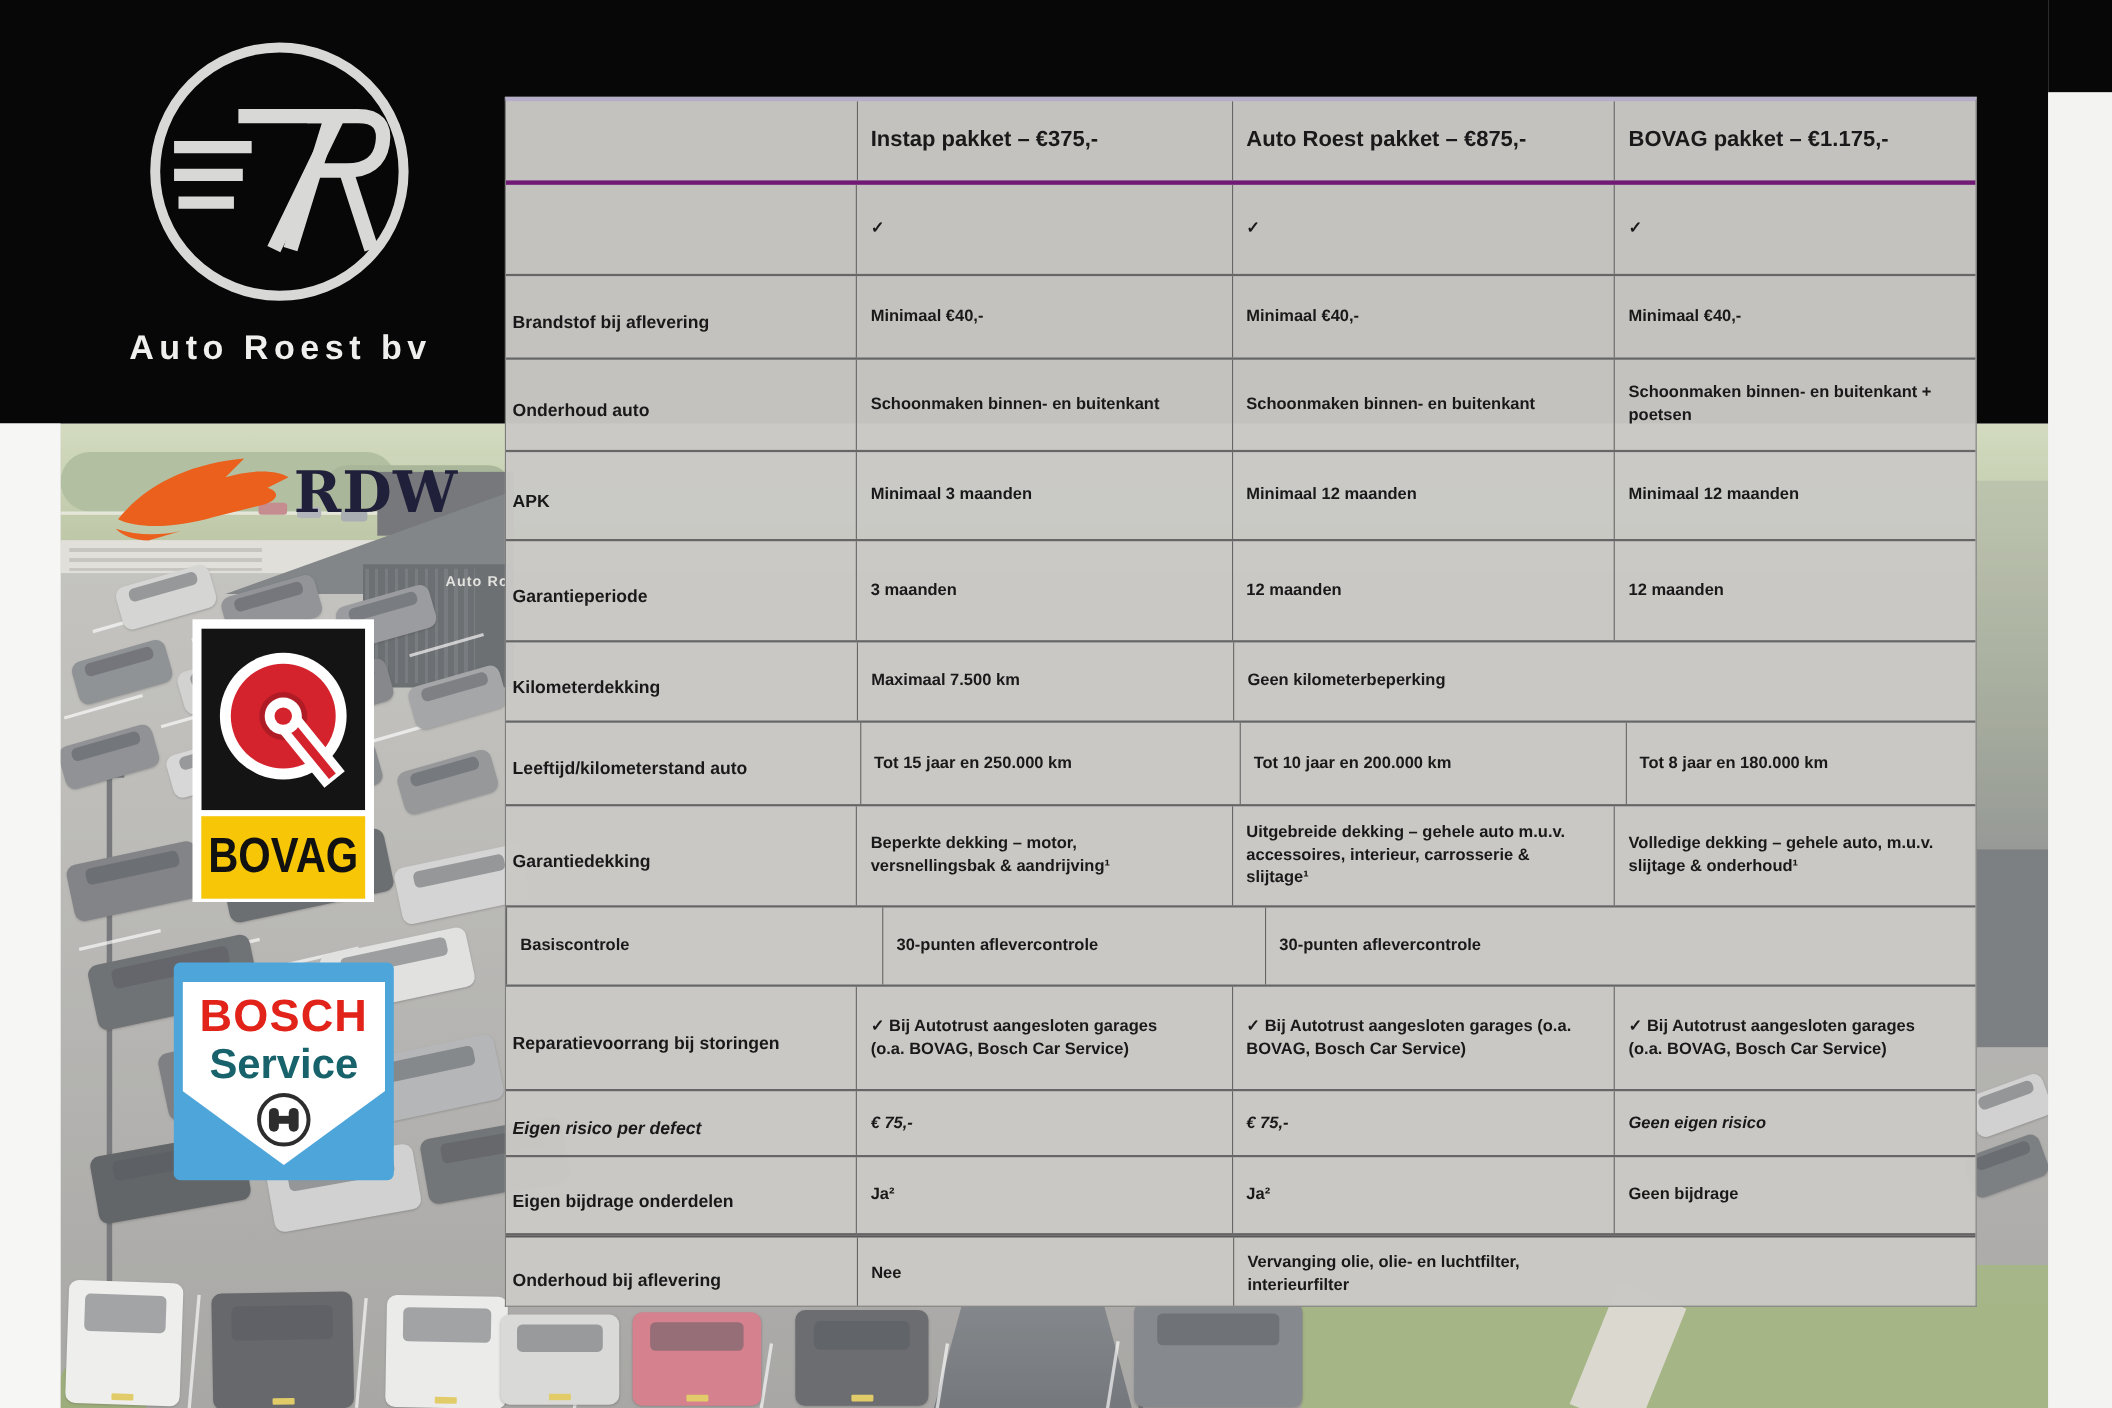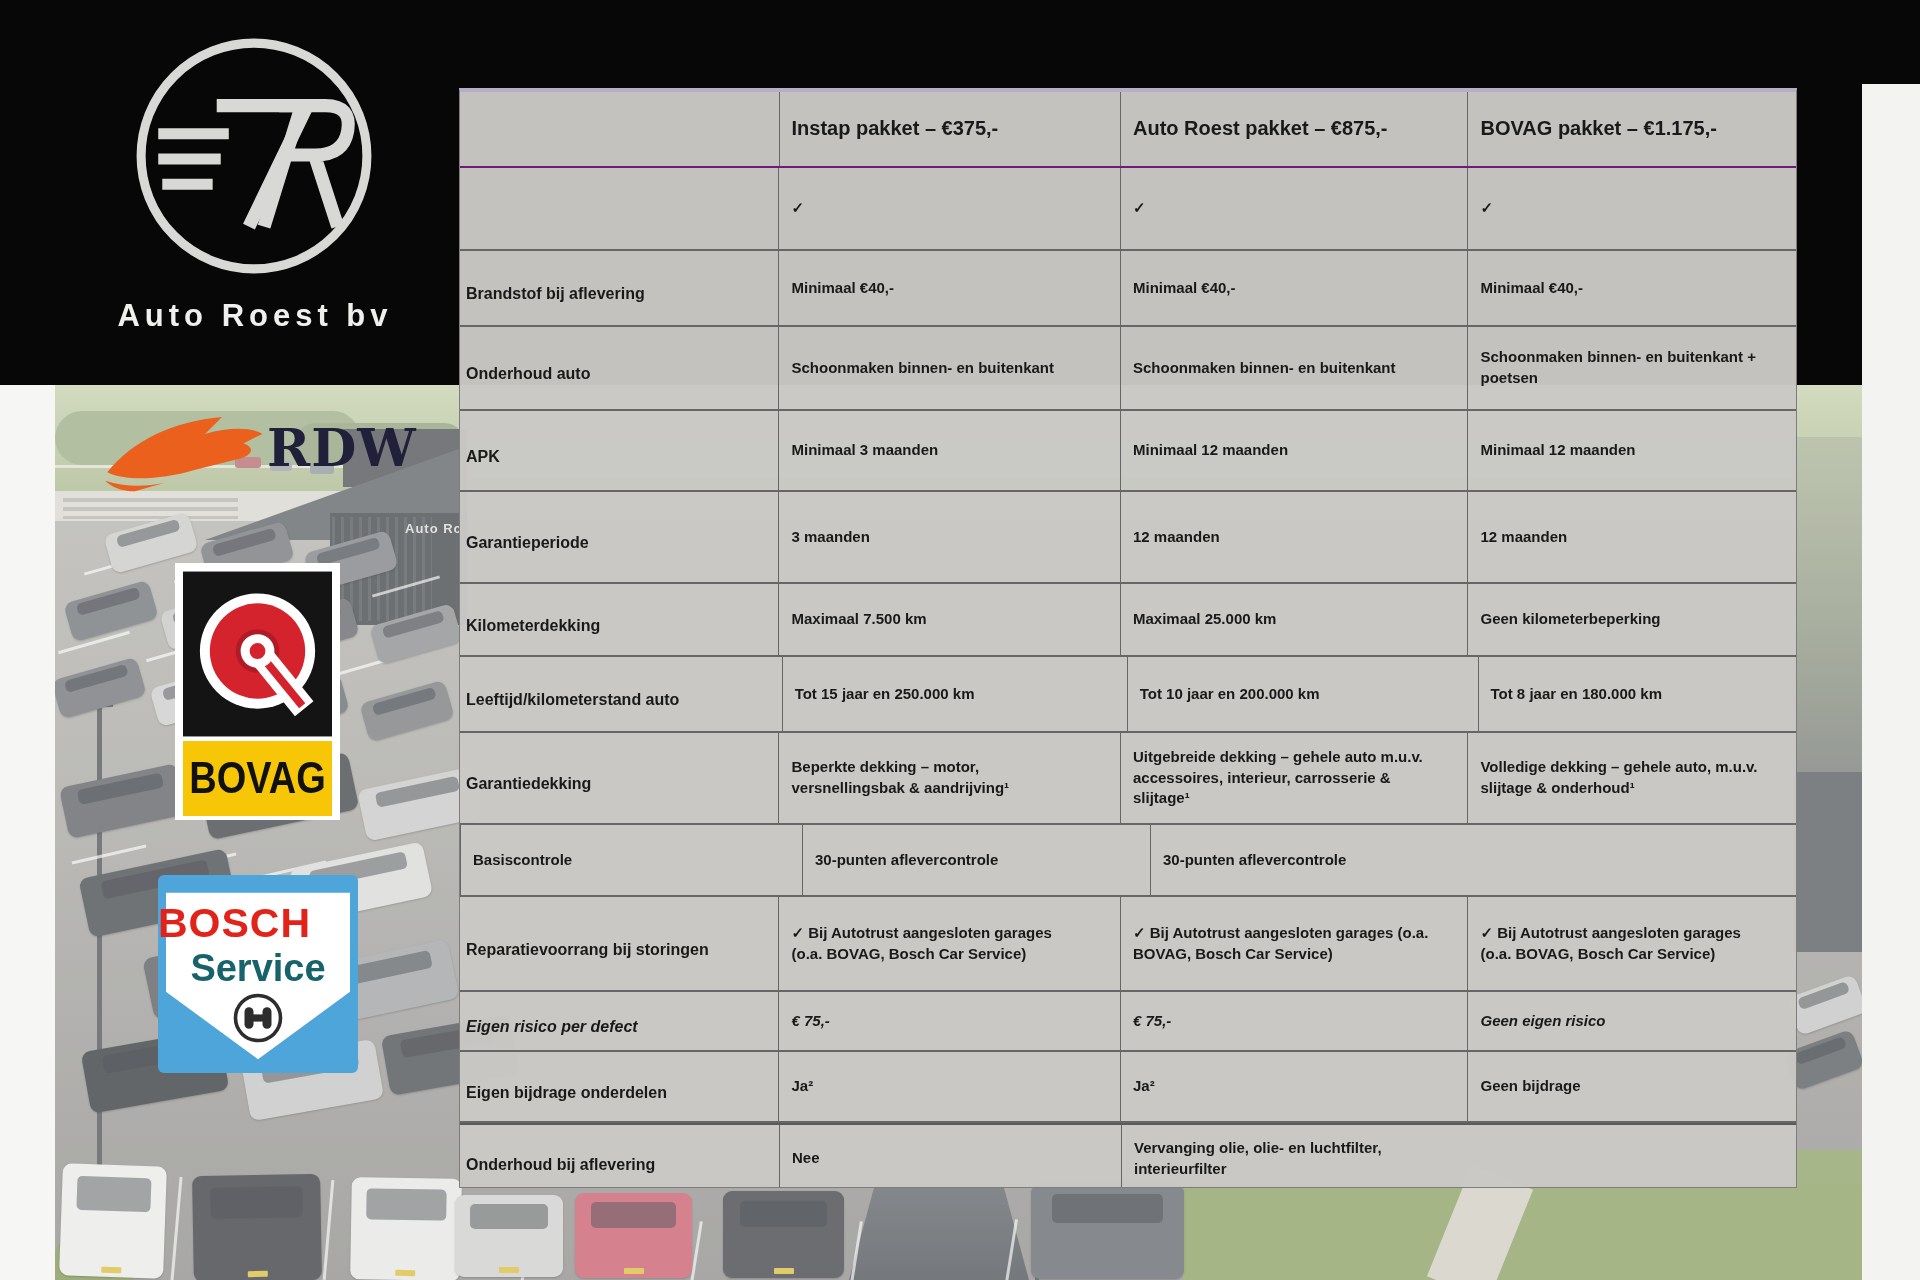--- a/index.html
+++ b/index.html
@@ -59,31 +59,31 @@
   .rdw{position:absolute;left:103px;top:403px;width:310px;height:112px;z-index:10;}
   .rdw-text{position:absolute;left:164px;top:14px;font-family:"DejaVu Serif","Liberation Serif",serif;
             font-weight:700;font-size:52px;color:#20203a;letter-spacing:1px;}
   .bovag{position:absolute;left:175px;top:563px;width:165px;height:257px;background:#fff;z-index:10;
          box-sizing:border-box;padding:8px;}
   .bovag-yellow{width:149px;height:75px;background:#f6c607;display:flex;align-items:center;justify-content:center;}
   .bovag-text{font-size:38px;font-weight:800;color:#111;transform:scaleY(1.18);letter-spacing:0;}
   .bosch{position:absolute;left:158px;top:875px;width:200px;height:198px;background:#4ea5da;border-radius:6px;z-index:10;overflow:hidden;}
   .bosch-white{position:absolute;inset:0;background:#fff;
                clip-path:polygon(4% 9%,96% 9%,96% 59%,50% 93%,4% 59%);}
-  .bosch-line1{position:absolute;left:0;top:25px;width:100%;text-align:left;color:#e2231a;
+  .bosch-line1{position:absolute;left:0;top:25px;width:100%;text-align:center;color:#e2231a;
                font-size:41px;font-weight:800;letter-spacing:1px;}
   .bosch-line2{position:absolute;left:0;top:72px;width:100%;text-align:center;color:#17626b;
                font-size:38px;font-weight:700;}
   .bosch-symbol{position:absolute;left:73px;top:116px;}
 
   
   .tbl{position:absolute;left:459px;top:88px;width:1338px;height:1100px;z-index:20;
        background:rgba(201,200,197,.97);border:1px solid #7d7d7b;border-top:4px solid #b6adc8;
        box-sizing:border-box;color:#191919;font-weight:700;overflow:hidden;}
-  .thead{display:flex;height:76px;border-bottom:2px solid #701a75;box-sizing:border-box;}
+  .thead{display:flex;height:76px;border-bottom:4px solid #701a75;box-sizing:border-box;}
   .trow{display:flex;border-bottom:2px solid #666;box-sizing:border-box;}
   .trow:last-child{border-bottom:none;}
   .trow.dbl{border-top:2px solid #5a5a5a;}
   .cell{box-sizing:border-box;display:flex;align-items:center;line-height:1.38;font-size:15px;
         padding:0 34px 0 12px;}
   .col0{width:319px;padding:0 8px 0 6px;font-size:16px;margin-top:13px;}
   .col1{width:342px;border-left:1px solid #666;}
   .col2{width:348px;border-left:1px solid #666;}
   .col3{width:329px;border-left:1px solid #666;}
   .hcell{font-size:20px;padding-right:8px;}
@@ -322,21 +322,20 @@
         </div>
         <div class="trow" style="height: 92px;">
           <div class="cell lcell col0">Garantieperiode</div>
           <div class="cell vcell col1">3 maanden</div>
           <div class="cell vcell col2">12 maanden</div>
           <div class="cell vcell col3">12 maanden</div>
         </div>
         <div class="trow" style="height: 73px;">
           <div class="cell lcell col0">Kilometerdekking</div>
           <div class="cell vcell col1">Maximaal 7.500 km</div>
-          <div class="cell vcell col2">Maximaal 25.000 km</div>
           <div class="cell vcell col3">Geen kilometerbeperking</div>
         </div>
         <div class="trow" style="height: 76px; gap: 14px;">
           <div class="cell lcell col0">Leeftijd/kilometerstand auto</div>
           <div class="cell vcell col1">Tot 15 jaar en 250.000 km</div>
           <div class="cell vcell col2">Tot 10 jaar en 200.000 km</div>
           <div class="cell vcell col3">Tot 8 jaar en 180.000 km</div>
         </div>
         <div class="trow" style="height: 92px;">
           <div class="cell lcell col0">Garantiedekking</div>

